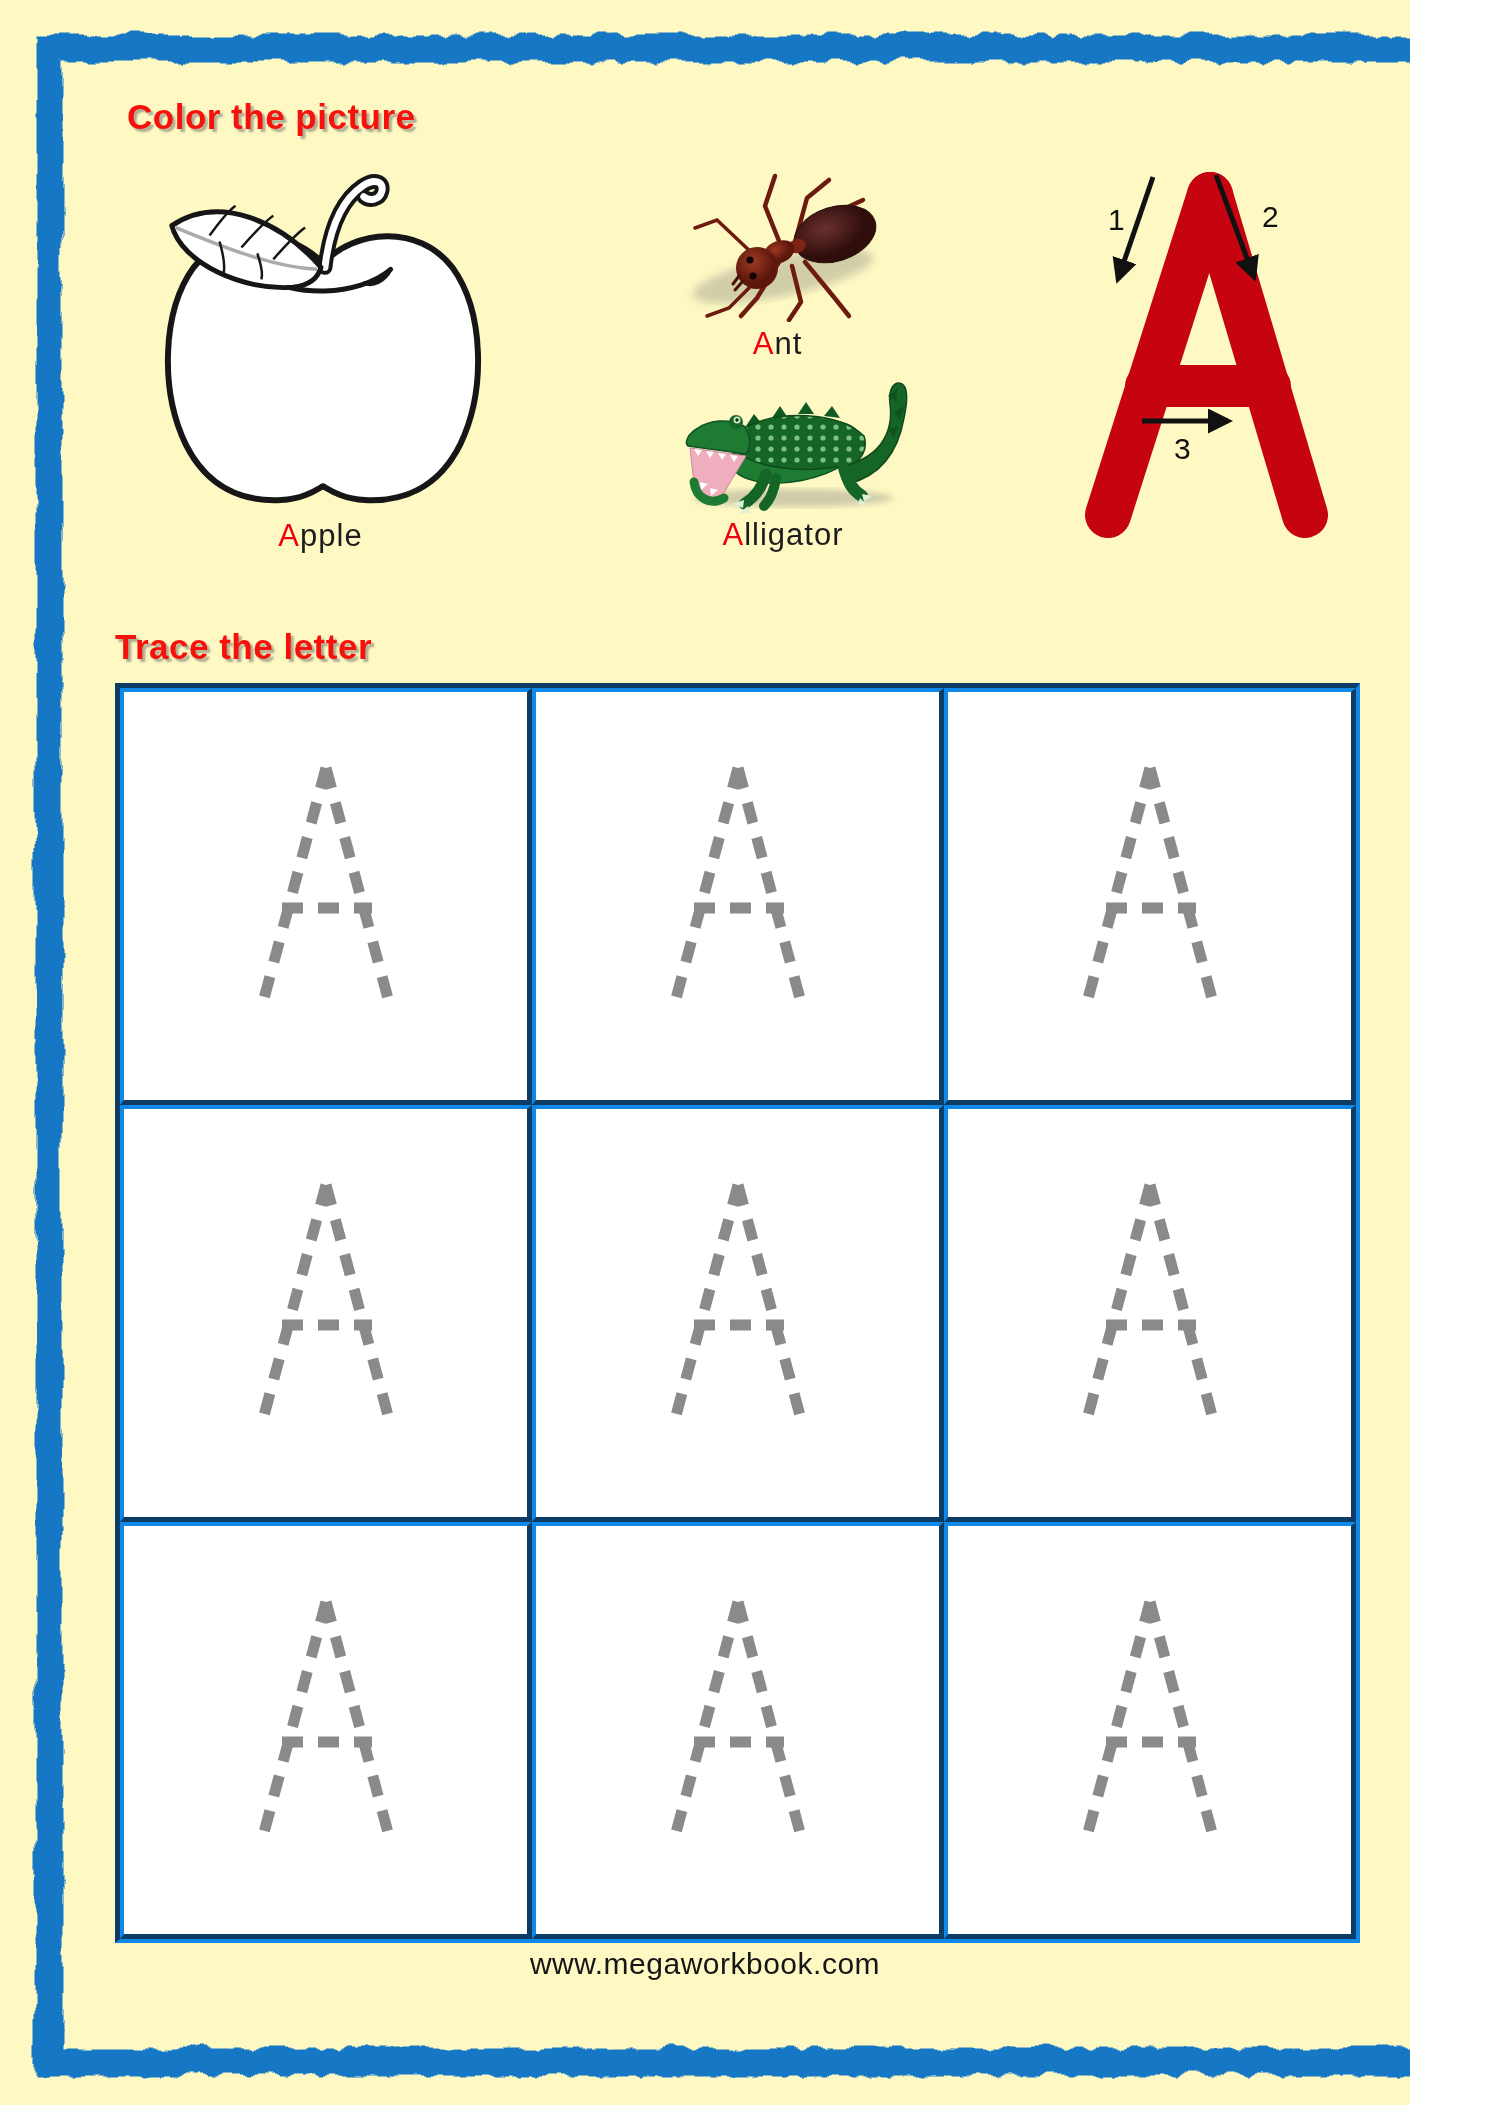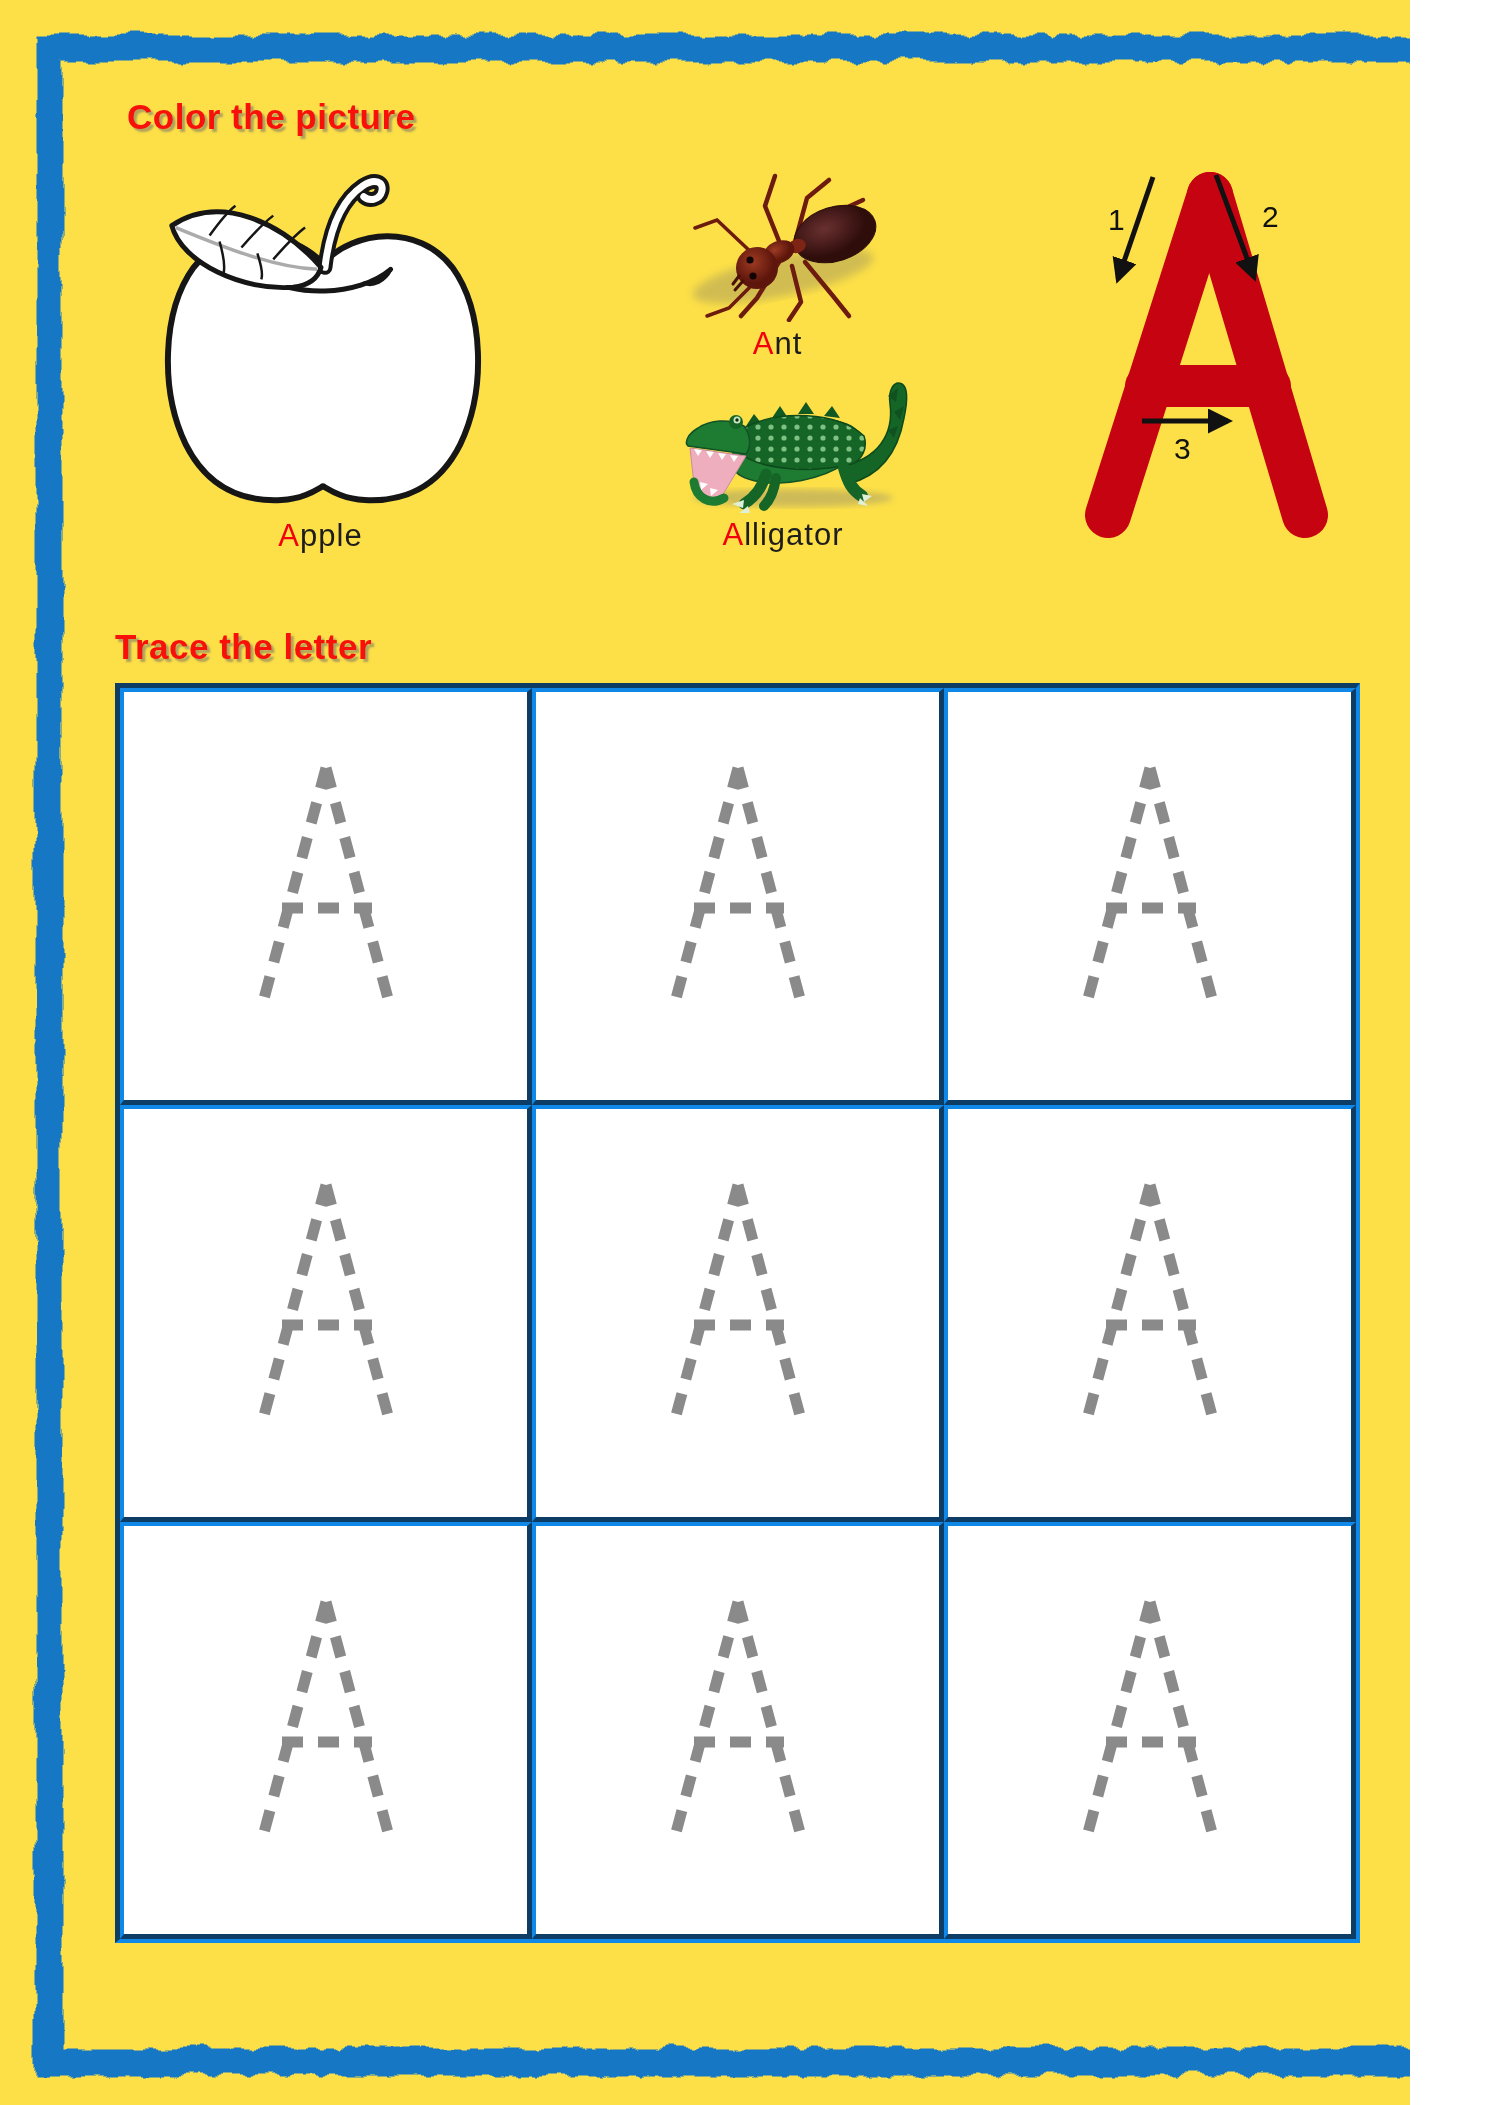--- a/index.html
+++ b/index.html
@@ -1,17 +1,17 @@
 <!DOCTYPE html>
 <html><head>
 <meta charset="utf-8">
 <style>
   html,body{margin:0;padding:0;background:#ffffff;}
   .page{
-    position:relative;width:1410px;height:2105px;background:#fde047;
+    position:relative;width:1410px;height:2105px;background:#fef9c3;
     font-family:"Liberation Sans",sans-serif;overflow:hidden;
   }
   .frame-svg{position:absolute;left:0;top:0;}
   svg text{font-family:"Liberation Sans",sans-serif;}
 
   .heading{
     position:absolute;font-weight:bold;font-size:35px;letter-spacing:.5px;
     color:#F8100A;text-shadow:3px 3px 2px rgba(110,110,110,.55);
   }
   .heading-color{left:127px;top:97px;}
@@ -235,14 +235,15 @@
           <use href="#traceA"></use>
         </svg>
       </div>
     <div class="trace-cell">
         <svg width="172" height="258">
           <use href="#traceA"></use>
         </svg>
       </div>
   </div>
 
+  <div class="footer">www.megaworkbook.com</div>
 
 </div>
 
 </body></html>

